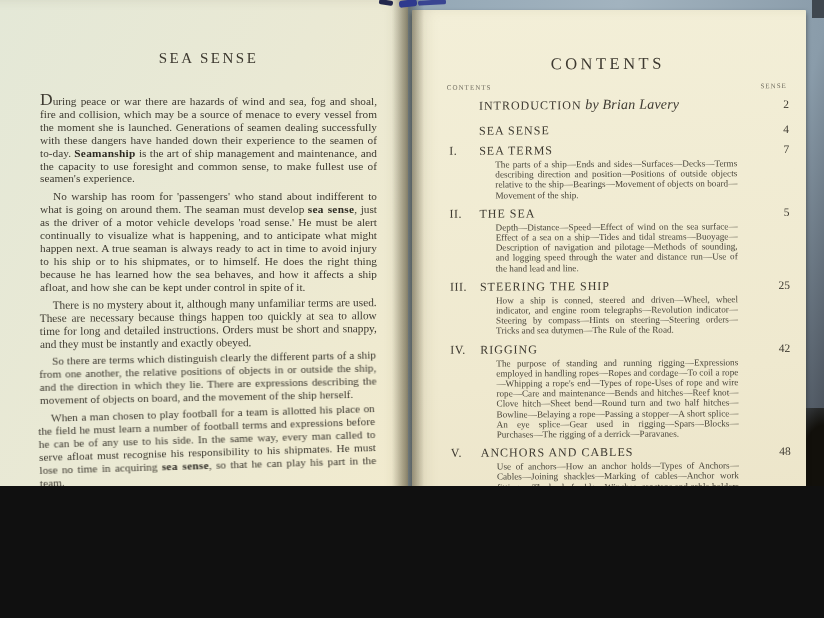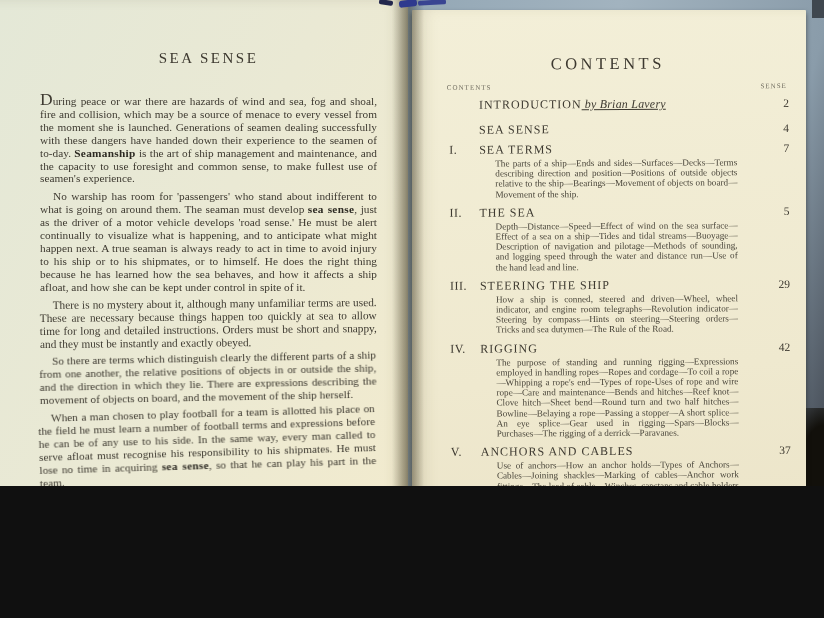--- a/index.html
+++ b/index.html
@@ -65,21 +65,21 @@
   }
   .head-row{
     display:flex;justify-content:space-between;
     margin:9px 18px 0 36px;
     font-size:7px;letter-spacing:1px;color:#6f6b5e;
   }
   .toc{margin:0 16px 0 38px;}
   .toc-row{display:flex;align-items:baseline;font-size:12px;line-height:13px;}
   .toc-row .num{width:30px;flex:0 0 30px;letter-spacing:.5px;}
   .toc-row .ttl{flex:1;letter-spacing:1px;}
-  .toc-row .ttl i{letter-spacing:.2px;font-size:12px;text-decoration:underline;}
+  .toc-row .ttl i{letter-spacing:.2px;font-size:14px;}
   .toc-row .pg{width:34px;flex:0 0 34px;text-align:right;font-size:11.5px;}
   .toc-row.standalone{margin-top:12px;}
   .toc-row.first{margin-top:7px;}
   .toc-entry{margin-top:7px;}
   .toc-entry .desc{
     margin:2px 52px 0 46px;
     font-size:9.2px;line-height:10.2px;text-align:justify;color:#49453a;
   }
   .rp-num{position:absolute;top:552px;left:30px;width:340px;text-align:center;font-size:11px;color:var(--ink);}
 </style>
@@ -139,37 +139,37 @@
               <span class="num">II.</span>
               <span class="ttl">THE SEA</span>
               <span class="pg">5</span>
             </div>
             <p class="desc" style="margin: 2px 52px 0px 46px;">Depth—Distance—Speed—Effect of wind on the sea surface—Effect of a sea on a ship—Tides and tidal streams—Buoyage—Description of navigation and pilotage—Methods of sounding, and logging speed through the water and distance run—Use of the hand lead and line.</p>
           </div>
           <div class="toc-entry">
             <div class="toc-row ">
               <span class="num">III.</span>
               <span class="ttl">STEERING THE SHIP</span>
-              <span class="pg">29</span>
+              <span class="pg">25</span>
             </div>
             <p class="desc" style="margin: 2px 52px 0px 46px;">How a ship is conned, steered and driven—Wheel, wheel indicator, and engine room telegraphs—Revolution indicator—Steering by compass—Hints on steering—Steering orders—Tricks and sea dutymen—The Rule of the Road.</p>
           </div>
           <div class="toc-entry">
             <div class="toc-row ">
               <span class="num">IV.</span>
               <span class="ttl">RIGGING</span>
               <span class="pg">42</span>
             </div>
             <p class="desc" style="margin: 2px 52px 0px 46px;">The purpose of standing and running rigging—Expressions employed in handling ropes—Ropes and cordage—To coil a rope—Whipping a rope's end—Types of rope-Uses of rope and wire rope—Care and maintenance—Bends and hitches—Reef knot—Clove hitch—Sheet bend—Round turn and two half hitches—Bowline—Belaying a rope—Passing a stopper—A short splice—An eye splice—Gear used in rigging—Spars—Blocks—Purchases—The rigging of a derrick—Paravanes.</p>
           </div>
           <div class="toc-entry">
             <div class="toc-row ">
               <span class="num">V.</span>
               <span class="ttl">ANCHORS AND CABLES</span>
-              <span class="pg">37</span>
+              <span class="pg">48</span>
             </div>
             <p class="desc" style="margin: 2px 52px 0px 46px;">Use of anchors—How an anchor holds—Types of Anchors—Cables—Joining shackles—Marking of cables—Anchor work fittings—The lead of cable—Winches, capstans and cable holders—Principles of anchor work—Securing anchor and cable for sea—Various terms used in anchor work—Securing a ship to a buoy—Leaving a buoy—Reeving a slip rope—Precautions with wire under strain—Securing a ship alongside—Coming alongside—Coming away from a jetty—Securing alongside another ship at a buoy—Placing fenders.</p>
           </div>
         </div>
       <div class="rp-num">5</div>
     </div>
   </div>
 
   <div class="gutter"></div>
 </div>

